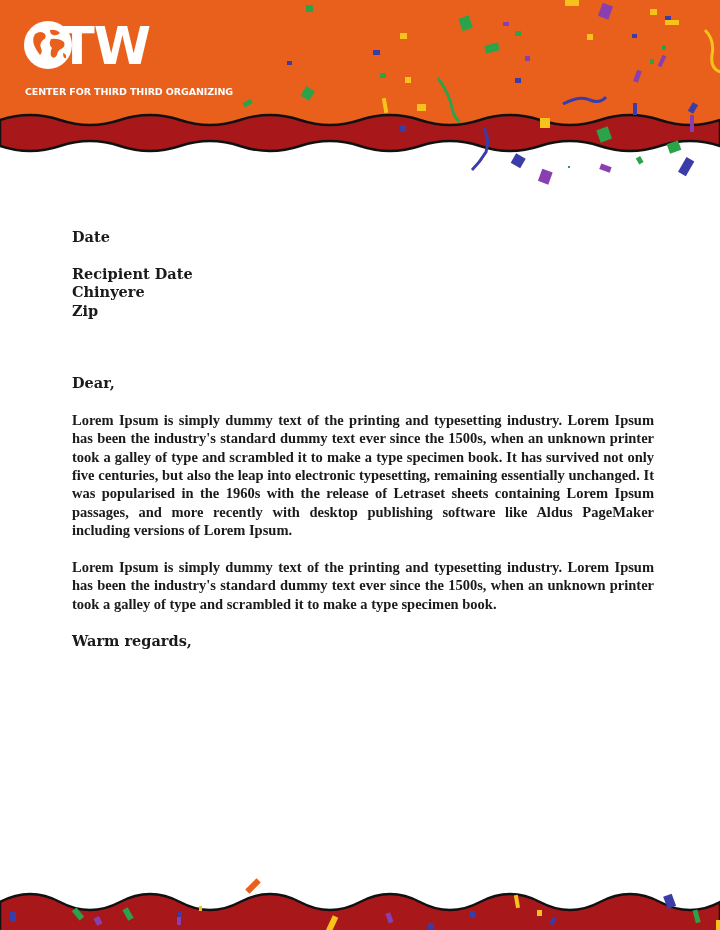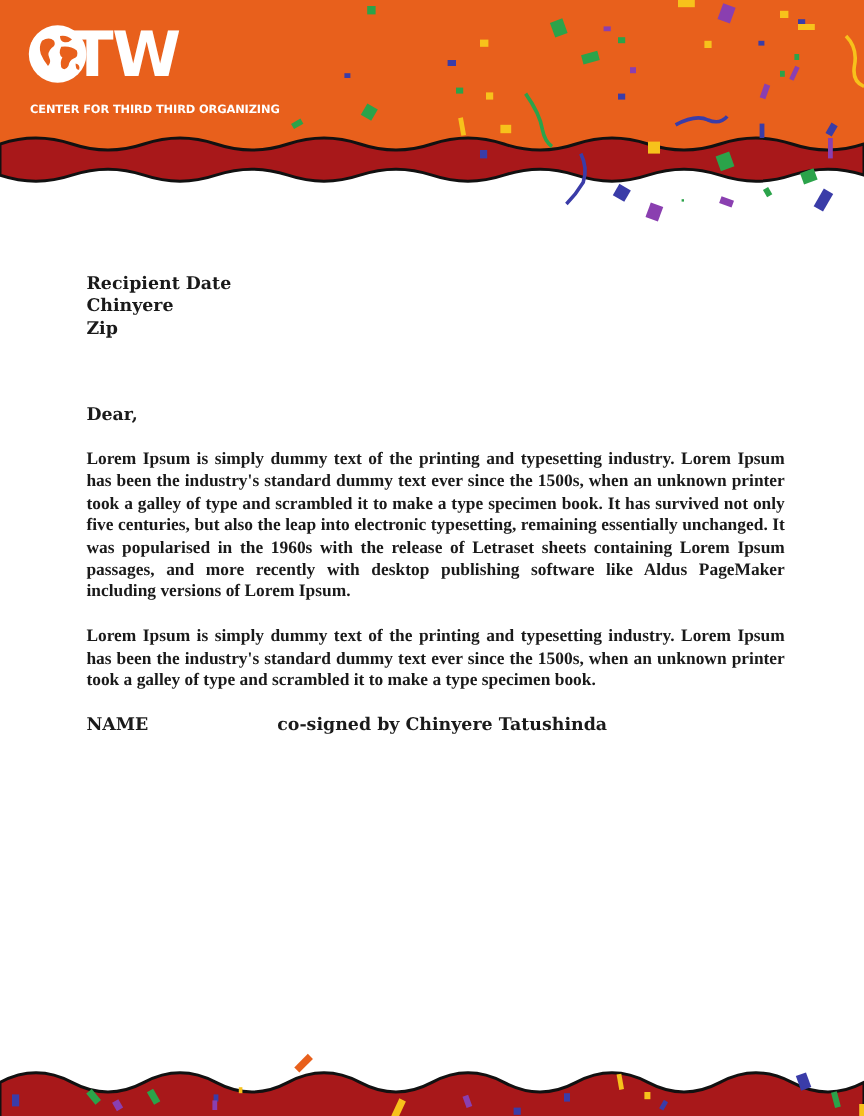--- a/index.html
+++ b/index.html
@@ -81,30 +81,28 @@
       <path d="M12,14 Q18,10 22,14 Q24,18 20,20 Q16,24 18,28 Q20,32 17,35 Q13,30 11,25 Q9,19 12,14 Z" fill="#E8601C"></path>
       <path d="M27,10 Q33,9 37,13 Q34,16 30,15 Q27,14 27,10 Z" fill="#E8601C"></path>
       <path d="M28,19 Q36,18 41,22 Q43,27 38,29 Q35,30 34,35 Q31,40 28,36 Q27,31 29,28 Q25,25 28,19 Z" fill="#E8601C"></path>
       <path d="M40,33 Q44,34 43,38 Q40,39 40,33 Z" fill="#E8601C"></path>
     </svg>
   </div>
   <div class="tagline">CENTER FOR THIRD THIRD ORGANIZING</div>
 </div>
 
 <div id="letter">
+  <p class="block">Date</p>
   <p>Recipient Date</p>
   <p>Chinyere</p>
   <p class="gap-addr">Zip</p>
   <p class="block">Dear,</p>
   <p class="block para">Lorem Ipsum is simply dummy text of the printing and typesetting industry. Lorem Ipsum has been the industry's standard dummy text ever since the 1500s, when an unknown printer took a galley of type and scrambled it to make a type specimen book. It has survived not only five centuries, but also the leap into electronic typesetting, remaining essentially unchanged. It was popularised in the 1960s with the release of Letraset sheets containing Lorem Ipsum passages, and more recently with desktop publishing software like Aldus PageMaker including versions of Lorem Ipsum.</p>
   <p class="block para">Lorem Ipsum is simply dummy text of the printing and typesetting industry. Lorem Ipsum has been the industry's standard dummy text ever since the 1500s, when an unknown printer took a galley of type and scrambled it to make a type specimen book.</p>
-  <div class="sign-row">
-    <span class="sign-name">NAME</span>
-    <span class="sign-co">co-signed by Chinyere Tatushinda</span>
-  </div>
+  <p class="regards">Warm regards,</p>
 </div>
 
 <div id="footer">
   <svg width="720" height="70" viewBox="0 0 720 70">
     <path fill="#A8181A" stroke="#111" stroke-width="2.5" d="M0,42 Q30,26 60,42 T120,42 T180,42 T240,42 T300,42 T360,42 T420,42 T480,42 T540,42 T600,42 T660,42 T720,42 L720,72 L0,72 Z"></path>
     <g>
       <rect x="250" y="18" width="6" height="16" fill="#E8601C" transform="rotate(45 253 26)"></rect>
       <rect x="10" y="52" width="6" height="10" fill="#3A3CA8"></rect>
       <rect x="75" y="48" width="6" height="12" fill="#2BA34A" transform="rotate(-40 78 54)"></rect>
       <rect x="95" y="57" width="6" height="8" fill="#8A3FB0" transform="rotate(-30 98 61)"></rect>

